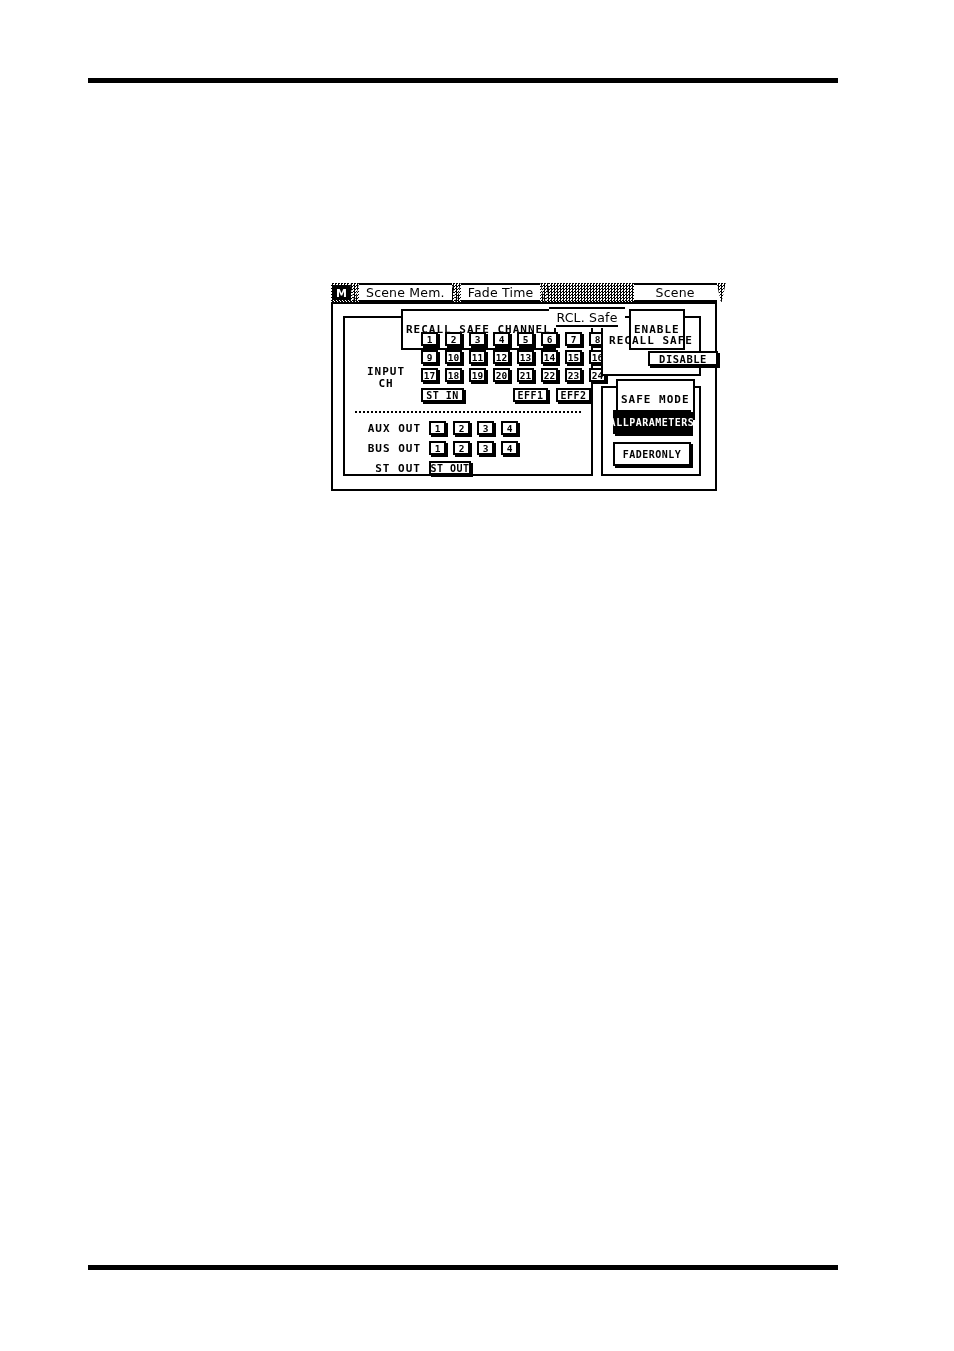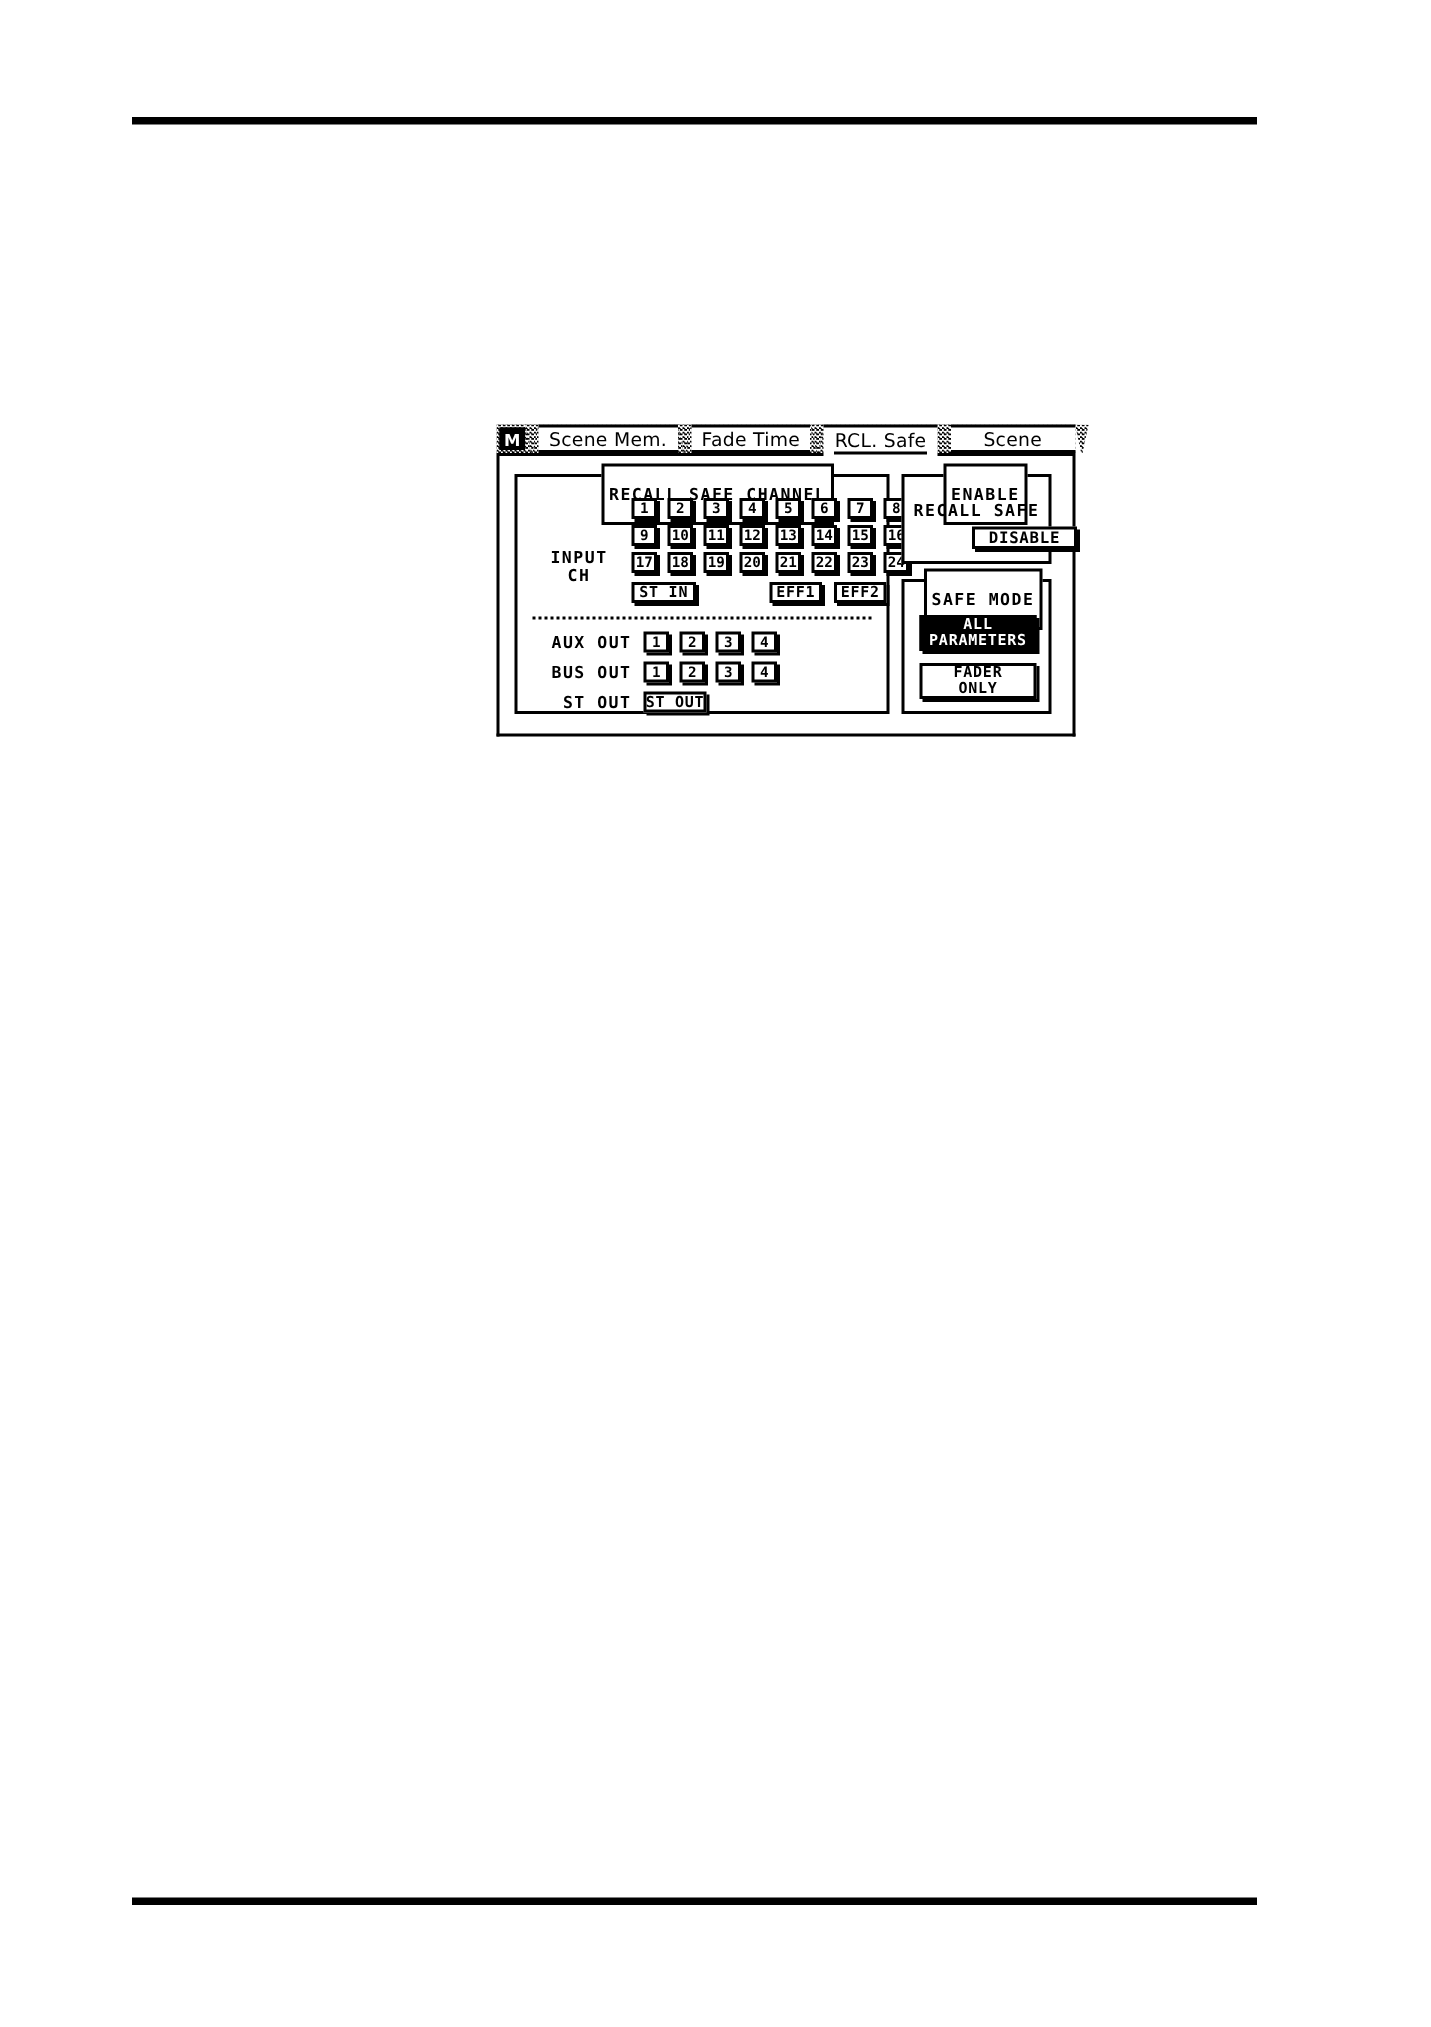--- a/index.html
+++ b/index.html
@@ -96,20 +96,21 @@
     white-space: nowrap;
     font-family: "DejaVu Sans", sans-serif;
     display: flex;
     align-items: center;
   }
   .tab.active {
     border-bottom: none;
     height: 21px;
     align-self: flex-start;
     z-index: 3;
+    margin-top: 24px;
   }
   .tab.active .tab-label {
     border-bottom: 2px solid #000;
     padding-bottom: 0px;
     line-height: 15px;
   }
   .tab-strip .tabs .tab.sort { padding: 0 22px; }
 
   
   .panel-body {
@@ -295,21 +296,20 @@
     font-size: 10.5px;
     margin-left: 32px;
   }
 
   
   .btn-mode {
     position: absolute;
     left: 10px;
     width: 78px;
     height: 24px;
-    flex-direction: column;
     line-height: 11px;
     font-size: 10px;
     text-align: center;
   }
   #btn-all-parameters { top: 22px; }
   #btn-fader-only { top: 54px; }
 </style>
 </head>
 <body>
 

